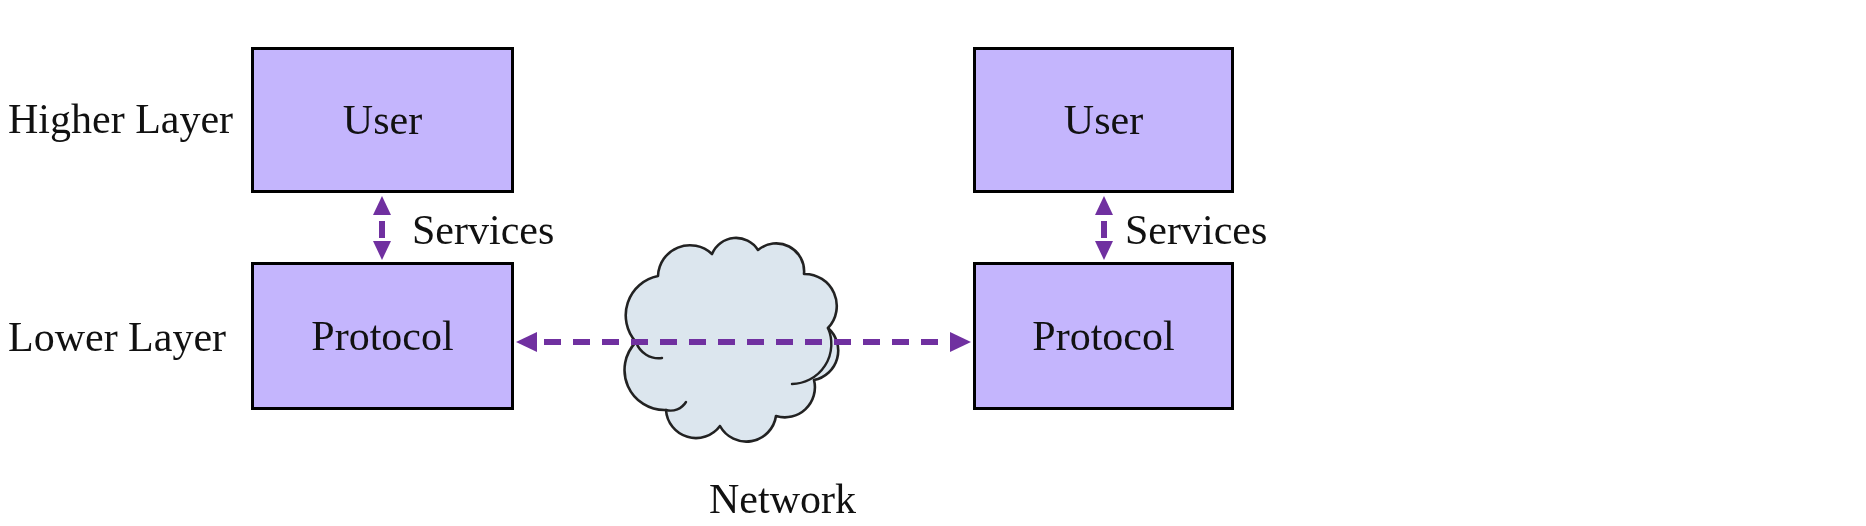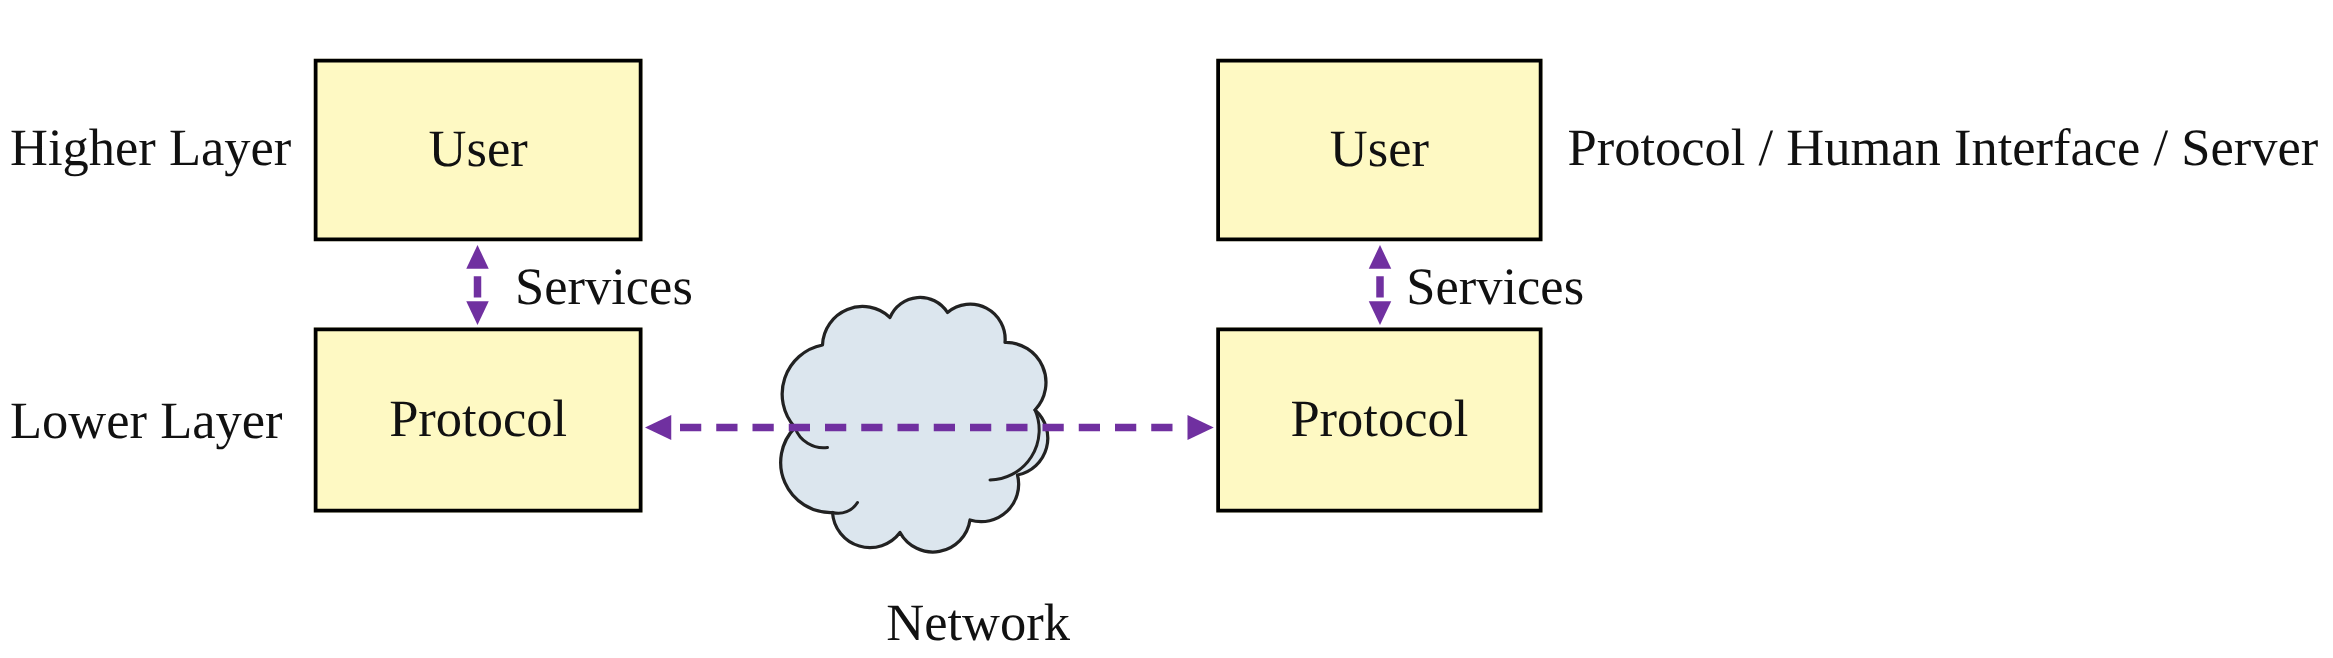--- a/index.html
+++ b/index.html
@@ -17,21 +17,21 @@
     background:var(--bg);
     font-family:"Liberation Serif", serif;
     color:var(--text);
     overflow:hidden;
   }
   .layer{position:absolute;left:0;top:0;width:1866px;height:526px;}
   .box{
     position:absolute;
     box-sizing:border-box;
     border:3px solid var(--box-border);
-    background:#fef9c3;
+    background:#c4b5fd;
     display:flex;align-items:center;justify-content:center;
     font-size:42px;line-height:1;
   }
   .label{
     position:absolute;
     font-size:42px;line-height:1.05;
     white-space:nowrap;
   }
   .cloud-body{fill:var(--cloud-fill);stroke:var(--cloud-outline);stroke-width:2.6;stroke-linejoin:round;}
   .cloud-curl{fill:none;stroke:var(--cloud-outline);stroke-width:2.4;stroke-linecap:round;}
@@ -103,15 +103,14 @@
   <div class="label" style="left:8px;top:315px;">Lower Layer</div>
 
   <div class="label" style="left:8px;top:97px;">Higher Layer</div>
 
   <div class="label" style="left:412px;top:208px;">Services</div>
 
   <div class="label" style="left:1125px;top:208px;">Services</div>
 
   <div class="label" style="left:610px;top:477px;width:246px;text-align:right;">Network</div>
 
-  <div class="label" style="left:1254px;top:97px;">Protocol / Human Interface / Server</div>
 
 </div>
 
 </body></html>

